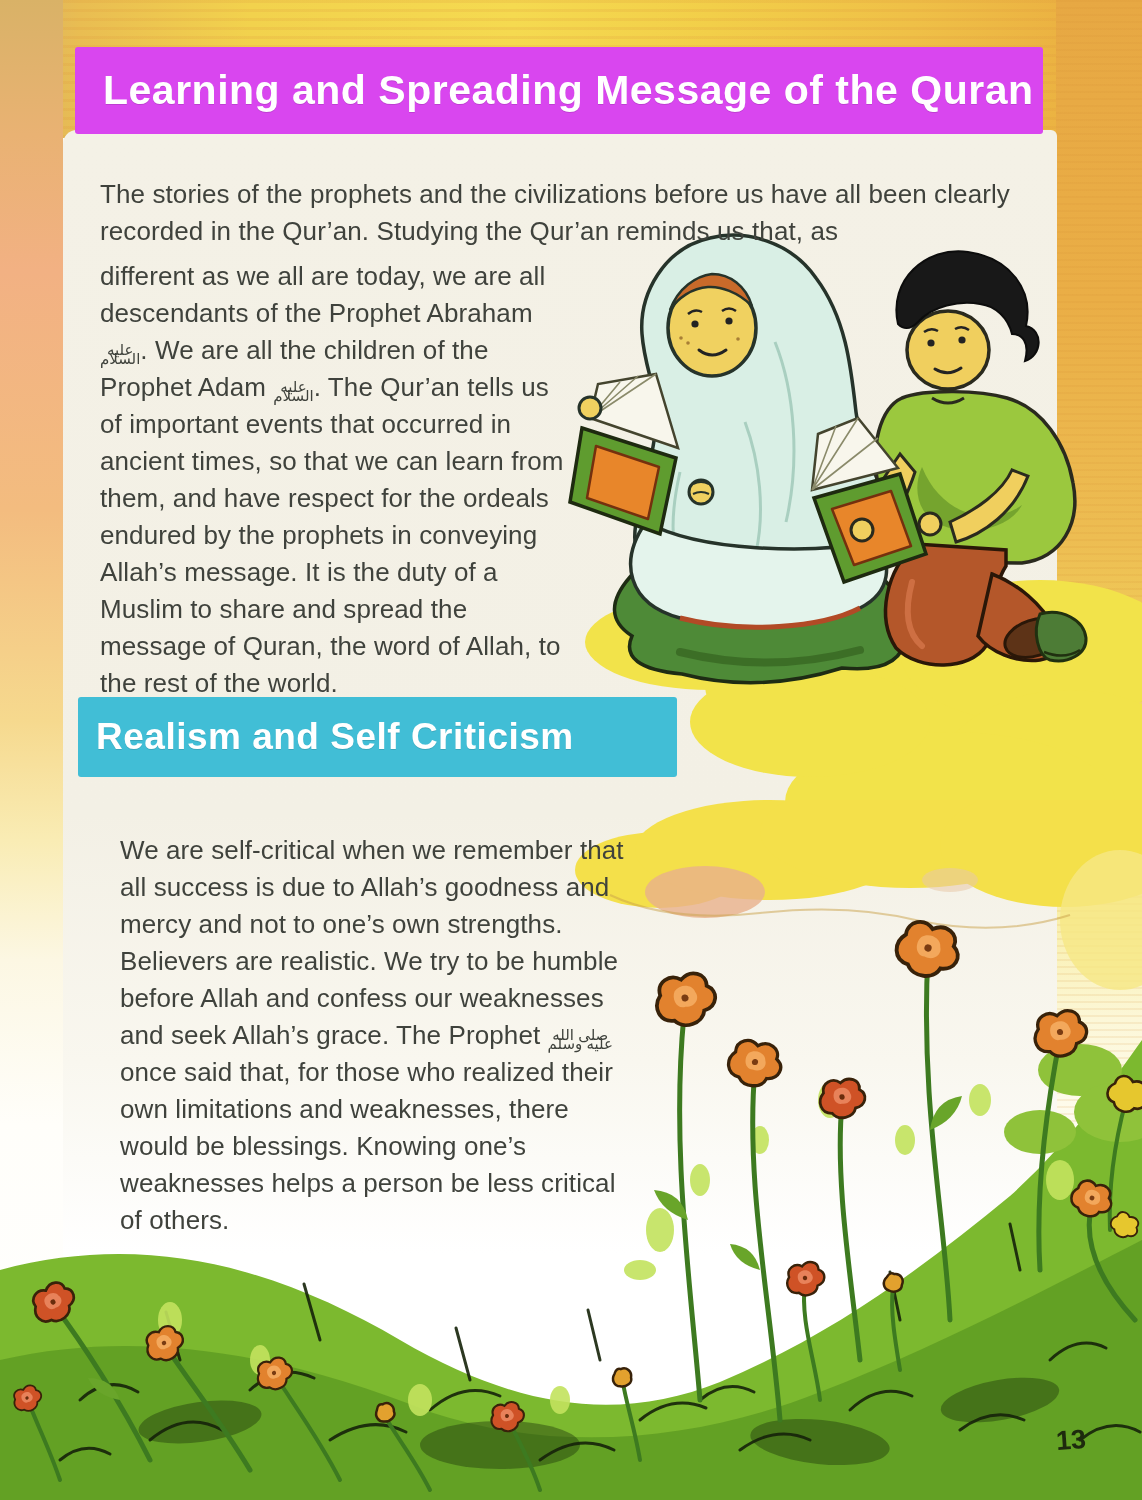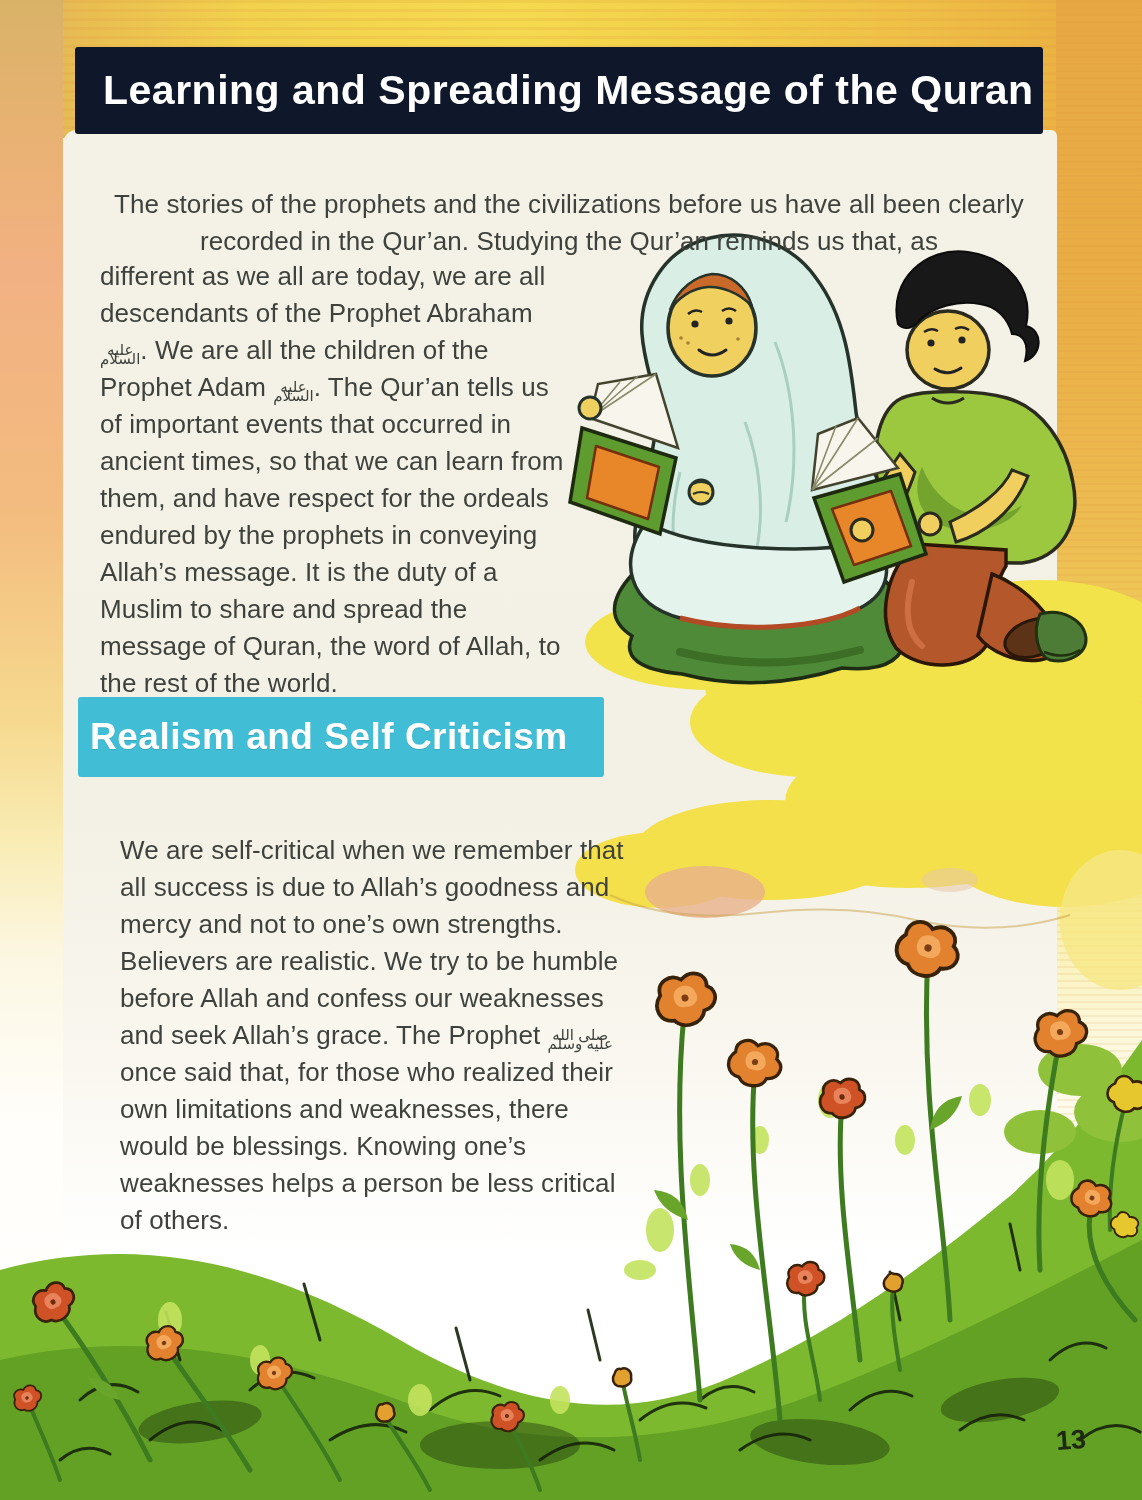--- a/index.html
+++ b/index.html
@@ -29,27 +29,27 @@
     position:absolute; left:63px; top:130px; width:994px; height:1370px;
     border-radius:14px 6px 0 0;
     background:linear-gradient(180deg,#f4f1e6 0%,#f3f0e5 50%,#f9f7ef 68%,#ffffff 82%,#ffffff 100%);
   }
   
   .banner{position:absolute; display:flex; align-items:center; z-index:4;}
   .banner h2{
     margin:0; color:#ffffff; font-weight:700; letter-spacing:.5px;
     text-shadow:0 1px 0 rgba(0,0,0,.12);
   }
-  .banner-green{left:75px; top:47px; width:968px; height:87px; background:#0f172a; border-radius:3px; padding-left:28px; box-sizing:border-box;}
+  .banner-green{left:75px; top:47px; width:968px; height:87px; background:#d946ef; border-radius:3px; padding-left:28px; box-sizing:border-box;}
   .banner-green h2{font-size:41px;}
-  .banner-cyan{left:78px; top:697px; width:526px; height:80px; background:#41bed6; border-radius:3px; padding-left:12px; box-sizing:border-box;}
+  .banner-cyan{left:78px; top:697px; width:599px; height:80px; background:#41bed6; border-radius:3px; padding-left:18px; box-sizing:border-box;}
   .banner-cyan h2{font-size:37px;}
   
   .bodytext{color:#3f423c; font-size:26px; line-height:37px; letter-spacing:.1px; z-index:3; position:absolute;}
-  .para-intro{left:100px; top:160px; width:938px;text-align:center;}
+  .para-intro{left:100px; top:150px; width:938px;}
   .para-wrap{left:100px; top:232px; width:478px;}
   .para-two{left:120px; top:806px; width:520px;}
   .honorific{
     display:inline-block; vertical-align:-5px; direction:rtl;
     font-size:15px; line-height:9px; text-align:center; color:#3f423c;
   }
   .honorific span{display:block;}
   
   .kids-illo{position:absolute; left:560px; top:222px; width:582px; height:656px; z-index:2;}
   .meadow-illo{position:absolute; left:0; top:800px; width:1142px; height:700px; z-index:2;}

